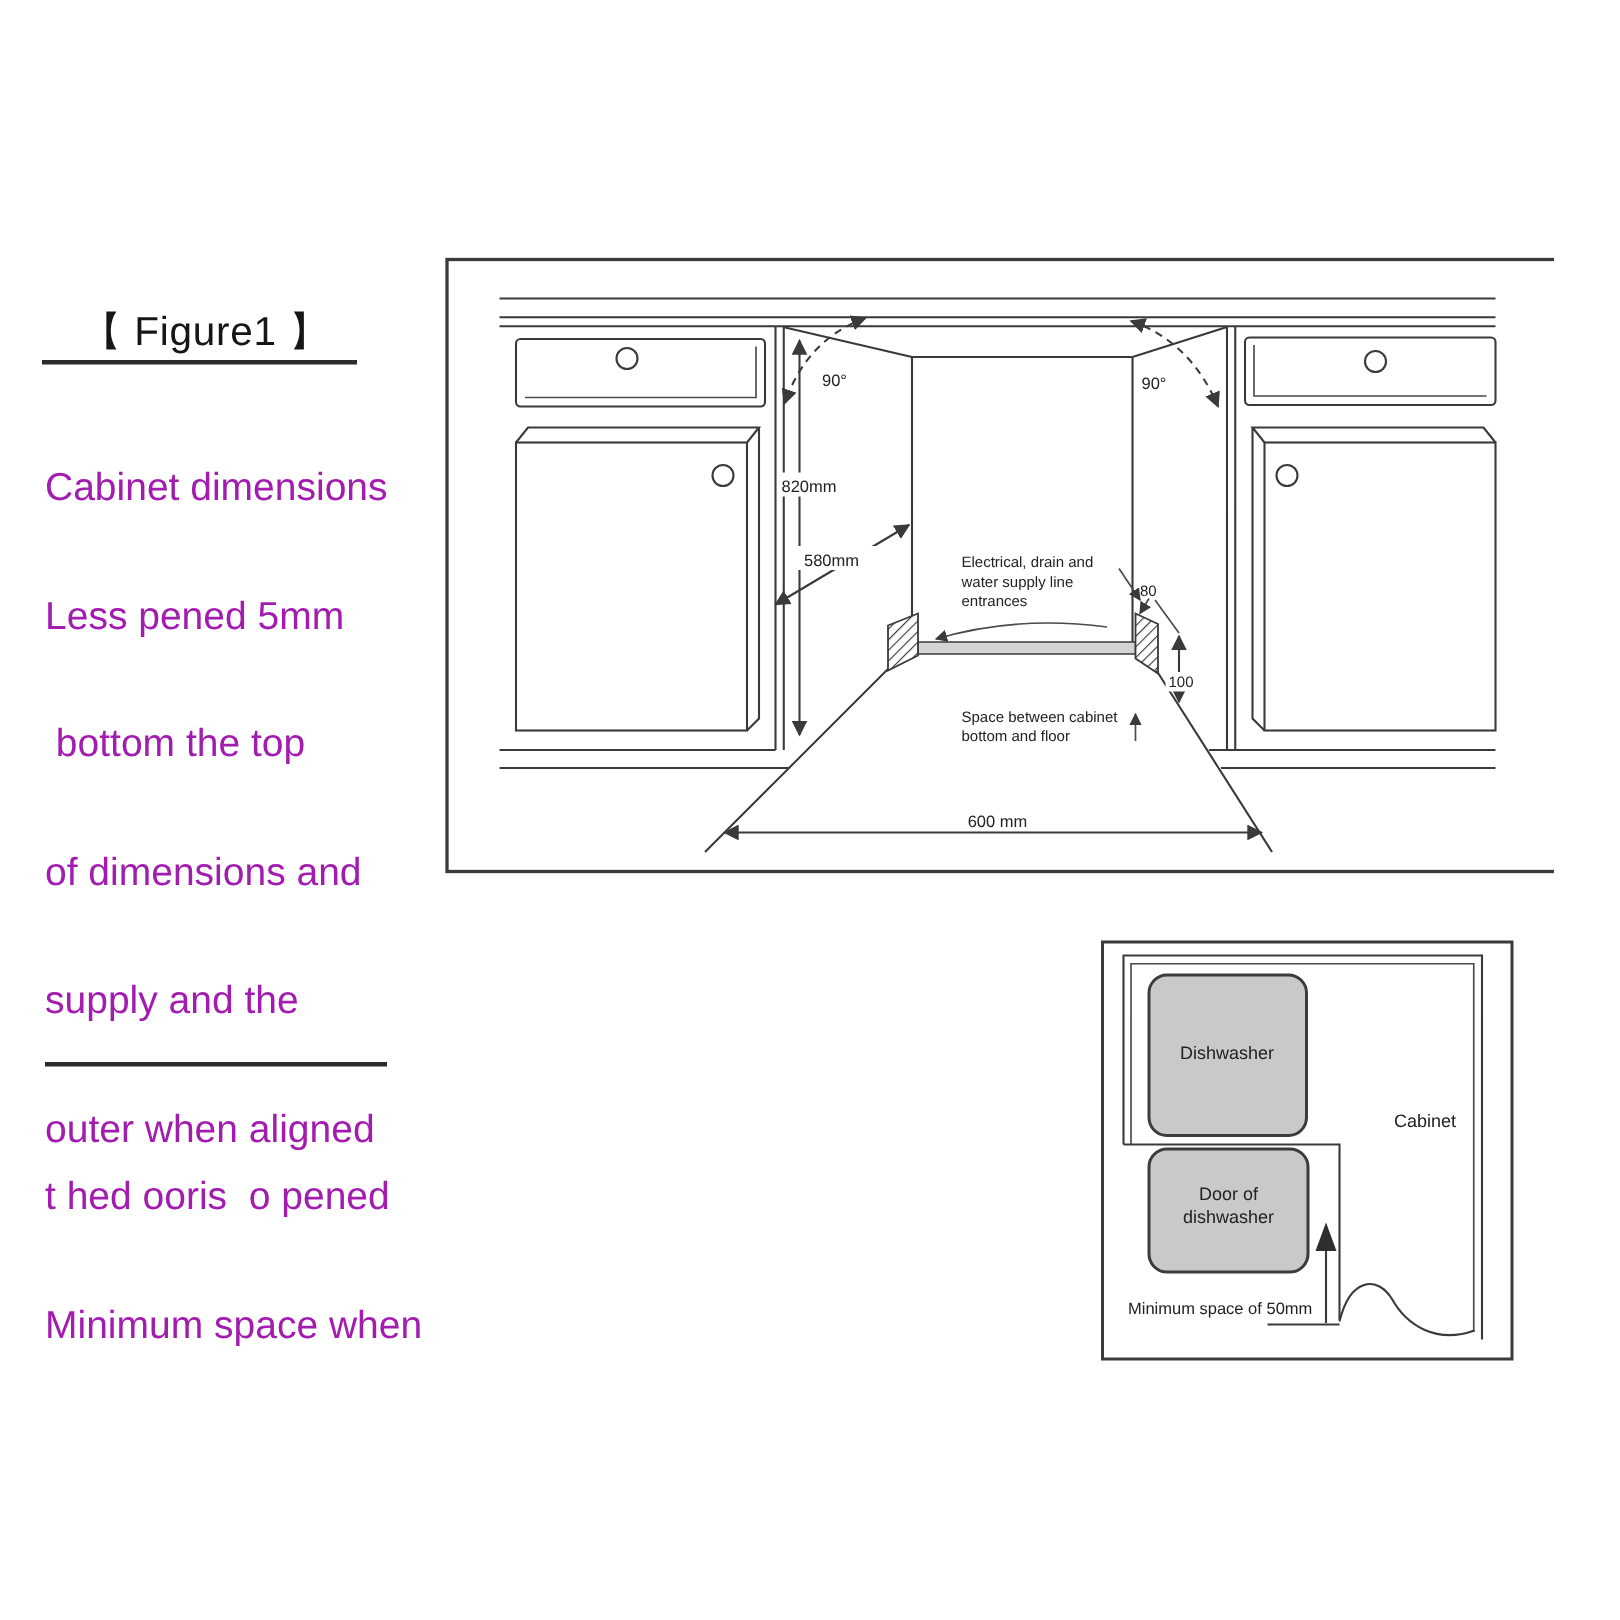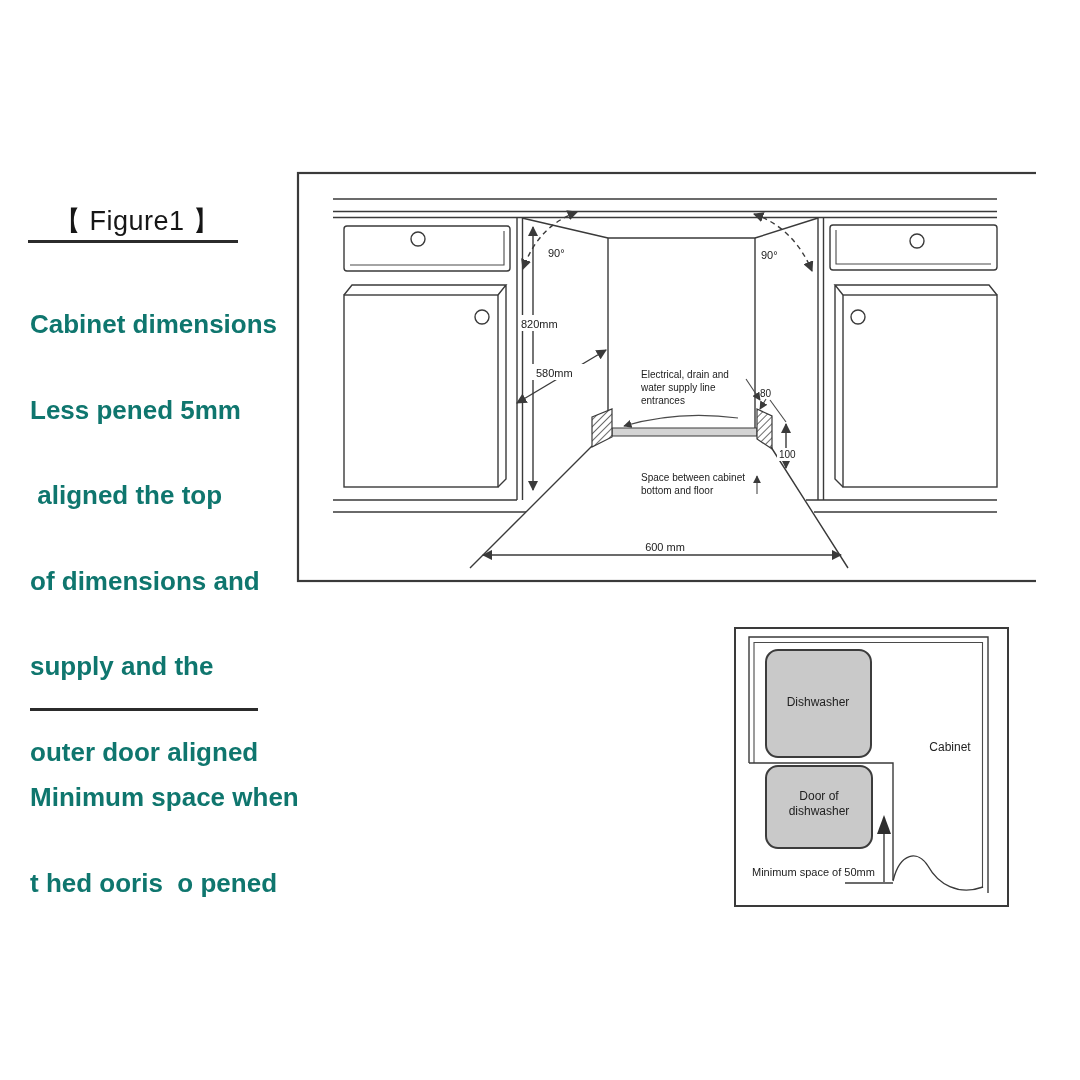--- a/index.html
+++ b/index.html
@@ -1,45 +1,45 @@
 <!DOCTYPE html>
 <html><head>
 <meta charset="utf-8">
 <style>
   html,body{margin:0;padding:0;background:#ffffff;}
   .canvas{position:relative;width:1036px;height:1080px;background:#fff;
           font-family:"Liberation Sans",sans-serif;color:#1d1d1d;overflow:hidden;}
   .heading{position:absolute;font-size:27px;font-weight:400;letter-spacing:.5px;
            white-space:pre;text-align:center;color:#161616;}
   .rule{position:absolute;background:#2b2b2b;}
-  .cap{position:absolute;font-size:26px;line-height:28.5px;white-space:pre;color:#0f766e;font-weight:bold;}
+  .cap{position:absolute;font-size:26px;line-height:28.5px;white-space:pre;color:#a21caf;}
   .cap div{white-space:pre;}
   svg{position:absolute;}
   svg text{font-family:"Liberation Sans",sans-serif;fill:#222;}
   .lbl{font-size:11px;}
   .lbl-s{font-size:10px;}
   .lbl-m{font-size:12px;}
   .ln{stroke:#3a3a3a;stroke-width:1.4;fill:none;}
   .thin{stroke:#4a4a4a;stroke-width:1.1;fill:none;}
   .dash{stroke-dasharray:5 4;}
 </style>
 </head>
 <body>
 
 <div class="canvas">
 
   <div class="heading" style="left:30px;top:203px;width:214px;">【 Figure1 】</div>
   <div class="rule" style="left:28px;top:240px;width:210px;height:3px;"></div>
   <div class="cap" style="left:30px;top:253px;">
     <div>Cabinet dimensions</div>
     <div>Less pened 5mm</div>
-    <div> aligned the top</div>
+    <div> bottom the top</div>
     <div>of dimensions and</div>
     <div>supply and the</div>
-    <div>outer door aligned</div>
+    <div>outer when aligned</div>
   </div>
 
   <svg style="left:295px;top:170px;" width="760" height="415" viewBox="295 170 760 415">
     <defs>
       <marker id="mA" viewBox="0 0 10 10" refX="9" refY="5" markerWidth="7.5" markerHeight="7.5" orient="auto-start-reverse">
           <path d="M0,0L10,5L0,10z" fill="#3a3a3a"></path>
         </marker>
       <pattern id="ht" width="5" height="5" patternUnits="userSpaceOnUse" patternTransform="rotate(45)">
         <rect width="5" height="5" fill="#ffffff"></rect>
         <line x1="0" y1="0" x2="0" y2="5" stroke="#3a3a3a" stroke-width="1.5"></line>
@@ -123,22 +123,22 @@
 
     <g>
       <text class="lbl-s" x="641" y="481">Space between cabinet</text>
       <text class="lbl-s" x="641" y="494">bottom and floor</text>
       <line class="thin" x1="757" y1="494" x2="757" y2="476" marker-end="url(#mA)"></line>
     </g>
   </svg>
 
   <div class="rule" style="left:30px;top:708px;width:228px;height:3px;"></div>
   <div class="cap" style="left:30px;top:726px;">
+    <div>t hed ooris  o pened</div>
     <div>Minimum space when</div>
-    <div>t hed ooris  o pened</div>
   </div>
 
   <svg style="left:732px;top:625px;" width="280" height="285" viewBox="732 625 280 285">
     <rect x="735" y="628" width="273" height="278" fill="#fff" stroke="#3a3a3a" stroke-width="2"></rect>
     <g>
       <path class="ln" d="M749,763 V637 H988 V893"></path>
       <path class="thin" d="M754,763 V642.5 H982.5 V888"></path>
       <path class="ln" d="M749,763 H893 V880"></path>
     </g>
     <rect x="766" y="650" width="105" height="107" rx="12" fill="#c9c9c9" stroke="#3c3c3c" stroke-width="2"></rect>

